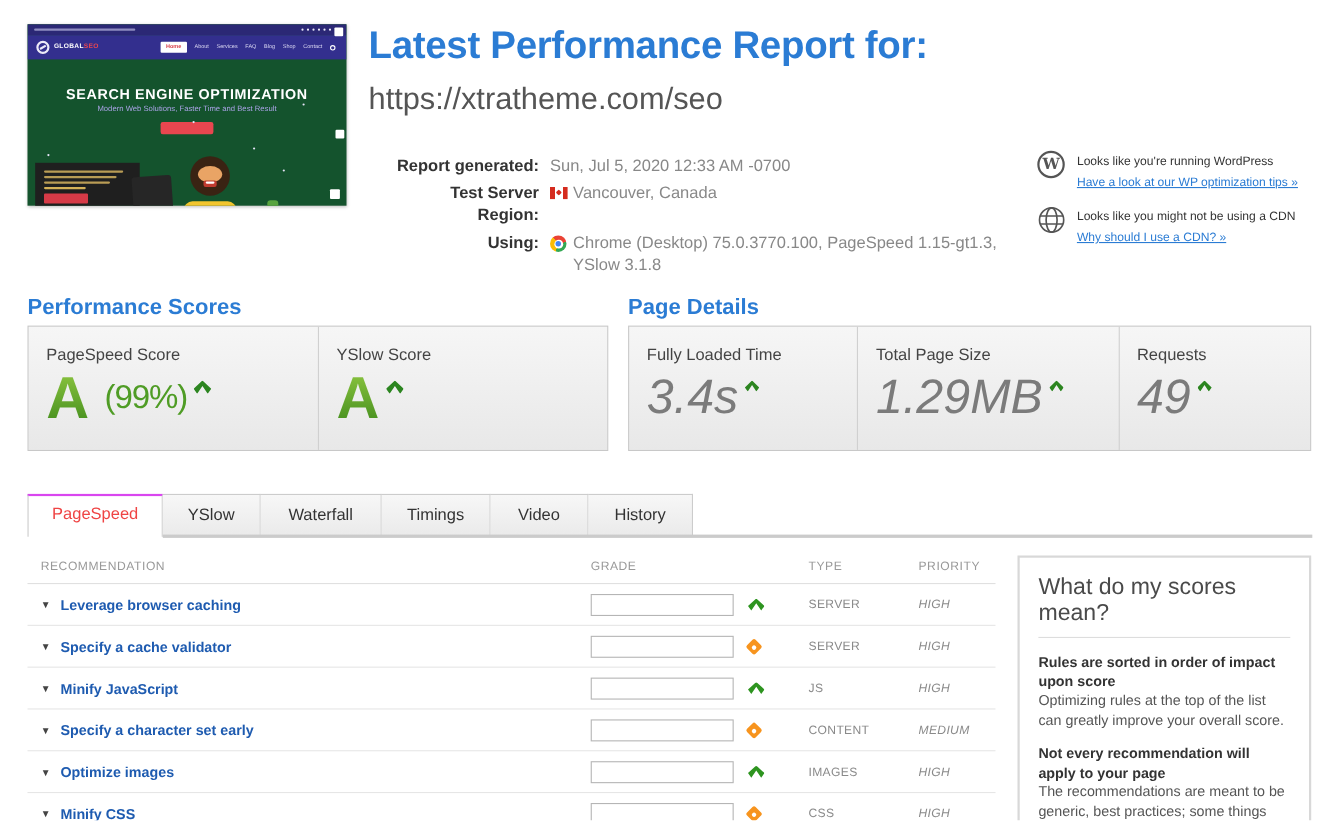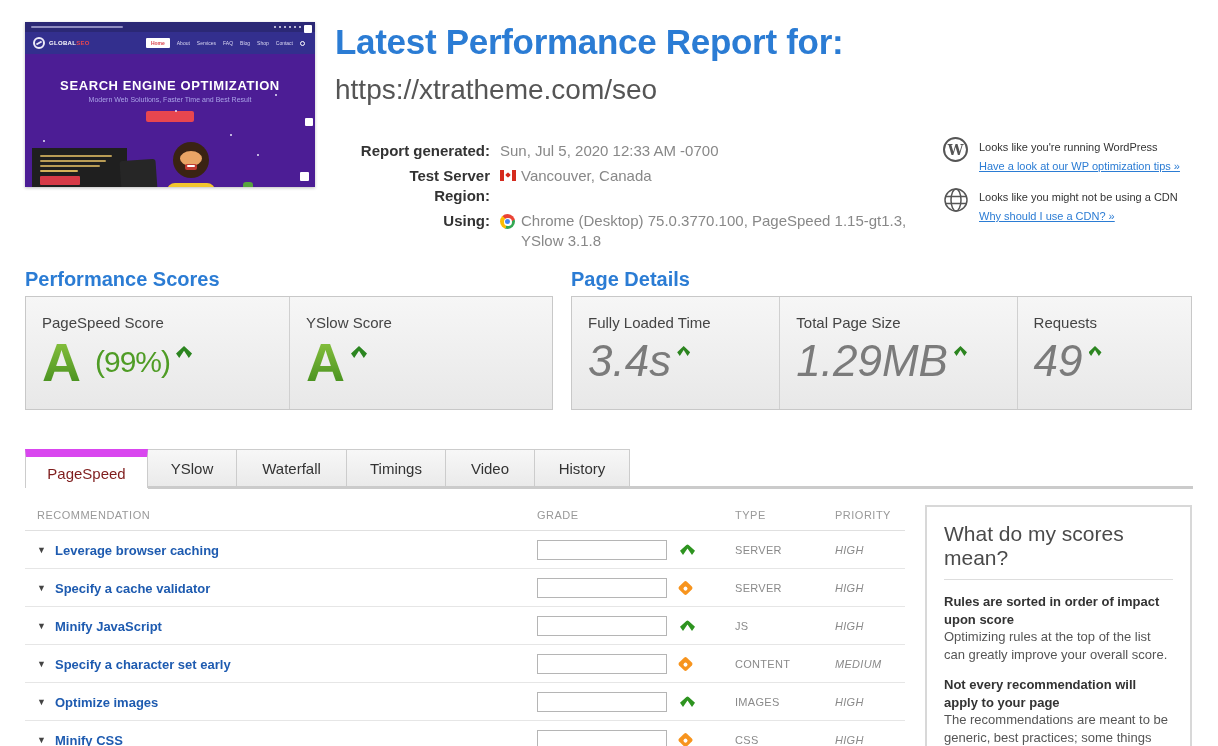--- a/index.html
+++ b/index.html
@@ -1,20 +1,20 @@
 <!DOCTYPE html>
 <html><head>
 <meta charset="utf-8">
 <style>
   * { margin:0; padding:0; box-sizing:border-box; }
   body { background:#fff; font-family:"Liberation Sans", sans-serif; }
   .page { position:relative; width:1218px; height:746px; background:#fff; overflow:hidden; }
 
   
-  .thumb { position:absolute; left:25px; top:22px; width:290px; height:165px; background:#4c1d95; overflow:hidden; box-shadow:0 1px 3px rgba(0,0,0,.25); }
+  .thumb { position:absolute; left:25px; top:22px; width:290px; height:165px; background:#14532d; overflow:hidden; box-shadow:0 1px 3px rgba(0,0,0,.25); }
   .thumb-topbar { position:relative; height:10px; background:#2b2875; display:flex; align-items:center; justify-content:space-between; padding:0 14px 0 6px; }
   .tb-line { width:92px; height:2px; background:#8f8cc0; border-radius:1px; }
   .tb-dots { display:flex; gap:3px; }
   .tb-dots i { width:2px; height:2px; border-radius:50%; background:#e7e6f6; }
   .thumb-nav { position:relative; height:22px; background:#332f8e; display:flex; align-items:center; padding:0 10px 0 8px; }
   .logo-circle { width:12px; height:12px; border:2px solid #eceaf8; border-radius:50%; position:relative; flex:0 0 auto; }
   .logo-circle::after { content:""; position:absolute; left:1px; top:3px; width:6px; height:2px; background:#eceaf8; transform:rotate(-30deg); }
   .brand { margin-left:4px; font-size:6px; font-weight:bold; letter-spacing:.3px; }
   .brand .b1 { color:#ffffff; } .brand .b2 { color:#e84650; }
   .thumb-nav .spacer { flex:1; }
@@ -87,21 +87,21 @@
   .chev { background:#2c8520; clip-path:polygon(50% 0%,100% 62%,80% 100%,50% 40%,20% 100%,0% 62%); }
   .chev-score { width:16px; height:12px; margin:14px 0 0 6px; }
   .big-val { font-size:44px; color:#7b7b7b; line-height:58px;font-style:italic; }
   .chev-val { width:13px; height:10px; margin:14px 0 0 6px; }
 
   
   .tabs { position:absolute; left:25px; top:449px; display:flex; }
   .tab { height:39px; line-height:37px; text-align:center; font-size:15px; color:#333; cursor:pointer;
     background:linear-gradient(180deg,#f7f7f7,#eaeaea); border:1px solid #ccc; border-left:none; }
   .tab:first-child { border-left:1px solid #ccc; }
-  .tab.active { background:#fff; color:#7f1d1d; border-top:8px solid #d946ef; border-bottom:none; line-height:34px; }
+  .tab.active { background:#fff; color:#ef4444; border-top:2px solid #d946ef; border-bottom:none; line-height:34px; }
   .t0{width:123px;} .t1{width:89px;} .t2{width:110px;} .t3{width:99px;} .t4{width:89px;} .t5{width:95px;}
   .tabline { position:absolute; left:148px; top:486px; width:1045px; height:3px; background:#cbcbcb; }
 
   
   .rec-table { position:absolute; left:25px; top:505px; width:880px; }
   .rec-head { position:relative; height:26px; border-bottom:1px solid #e0e0e0; }
   .rec-head span { position:absolute; top:4px; font-size:11px; color:#999; letter-spacing:.5px; }
   .h-rec{left:12px;} .h-grade{left:512px;} .h-type{left:710px;} .h-pri{left:810px;}
   .rec-row { position:relative; height:38px; border-bottom:1px solid #e6e6e6; }
   .rec-tri { position:absolute; left:12px; top:50%; transform:translateY(-50%); font-size:9px; color:#444; cursor:pointer; }

